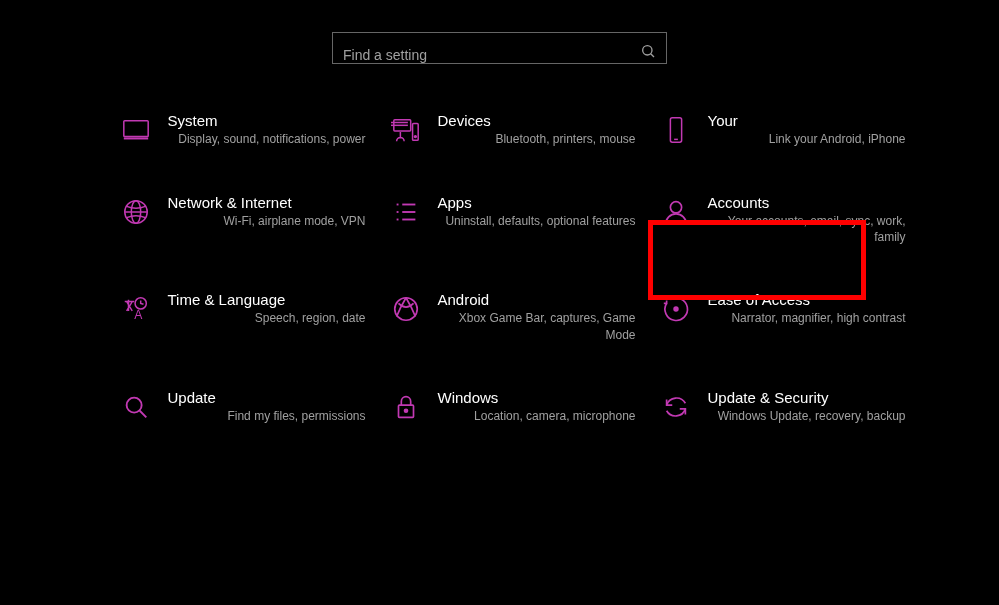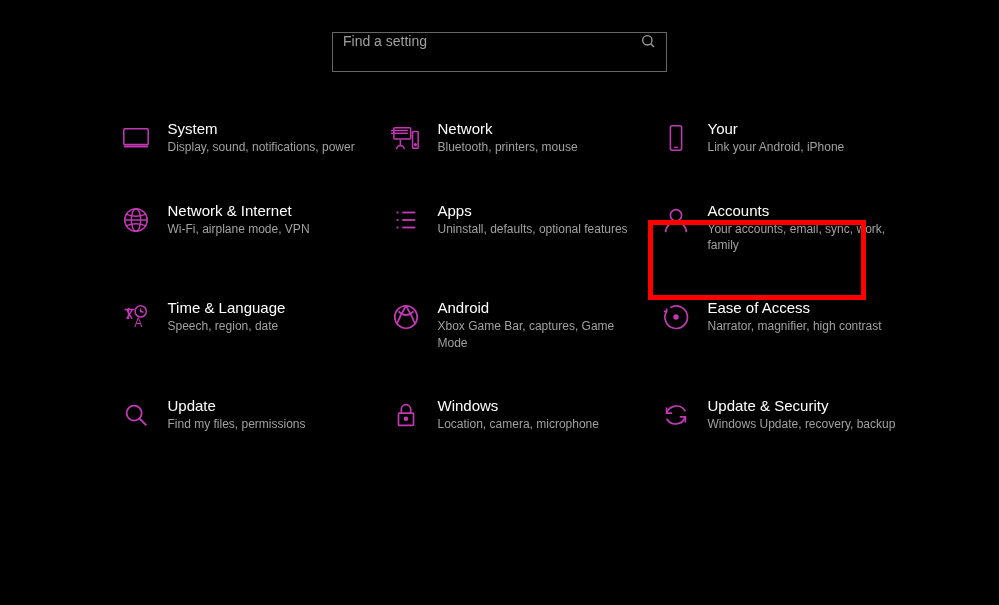--- a/index.html
+++ b/index.html
@@ -12,25 +12,25 @@
       overflow: hidden;
     }
     .search-container {
       display: flex;
       justify-content: center;
       padding-top: 32px;
       padding-bottom: 40px;
     }
     .search-box {
       width: 335px;
-      height: 40px;
+      height: 32px;
       border: 1px solid #666;
       background: transparent;
       display: flex;
-      align-items: flex-start;
+      align-items: flex-end;
       padding: 0 10px;
     }
     .search-input {
       flex: 1;
       background: transparent;
       border: none;
       outline: none;
       color: #fff;
       font-size: 14px;
     }
@@ -67,20 +67,21 @@
     .tile-title {
       font-size: 15px;
       font-weight: 400;
       color: #ffffff;
       margin-bottom: 2px;
     }
     .tile-desc {
       font-size: 12px;
       color: #a0a0a0;
       line-height: 1.35;
+      text-align: right;
     }
     .highlight {
       position: absolute;
       border: 5px solid #ff0000;
       pointer-events: none;
       left: 648px;
       top: 220px;
       width: 218px;
       height: 80px;
     }
@@ -120,21 +121,21 @@
       <svg viewBox="0 0 32 32" fill="none" stroke="currentColor" stroke-width="1.6">
           <rect x="3" y="5" width="18" height="12" rx="1"></rect>
           <line x="6" y1="8" x2="18" y2="8"></line>
           <line x="6" y1="11" x2="18" y2="11"></line>
           <rect x="23" y="9" width="6" height="18" rx="1"></rect>
           <circle cx="26" cy="23" r="1" fill="currentColor"></circle>
           <path d="M10 18 L10 25 M6 28 a4 4 0 0 1 8 0"></path>
         </svg>
     </div>
     <div class="tile-text">
-      <div class="tile-title">Network</div>
+      <div class="tile-title">Devices</div>
       <div class="tile-desc">Bluetooth, printers, mouse</div>
     </div>
   </div>
 
   <div class="tile">
     <div class="tile-icon">
       <svg viewBox="0 0 32 32" fill="none" stroke="currentColor" stroke-width="1.6">
           <rect x="10" y="3" width="12" height="26" rx="2"></rect>
           <line x1="14" y1="26" x2="18" y2="26"></line>
         </svg>

